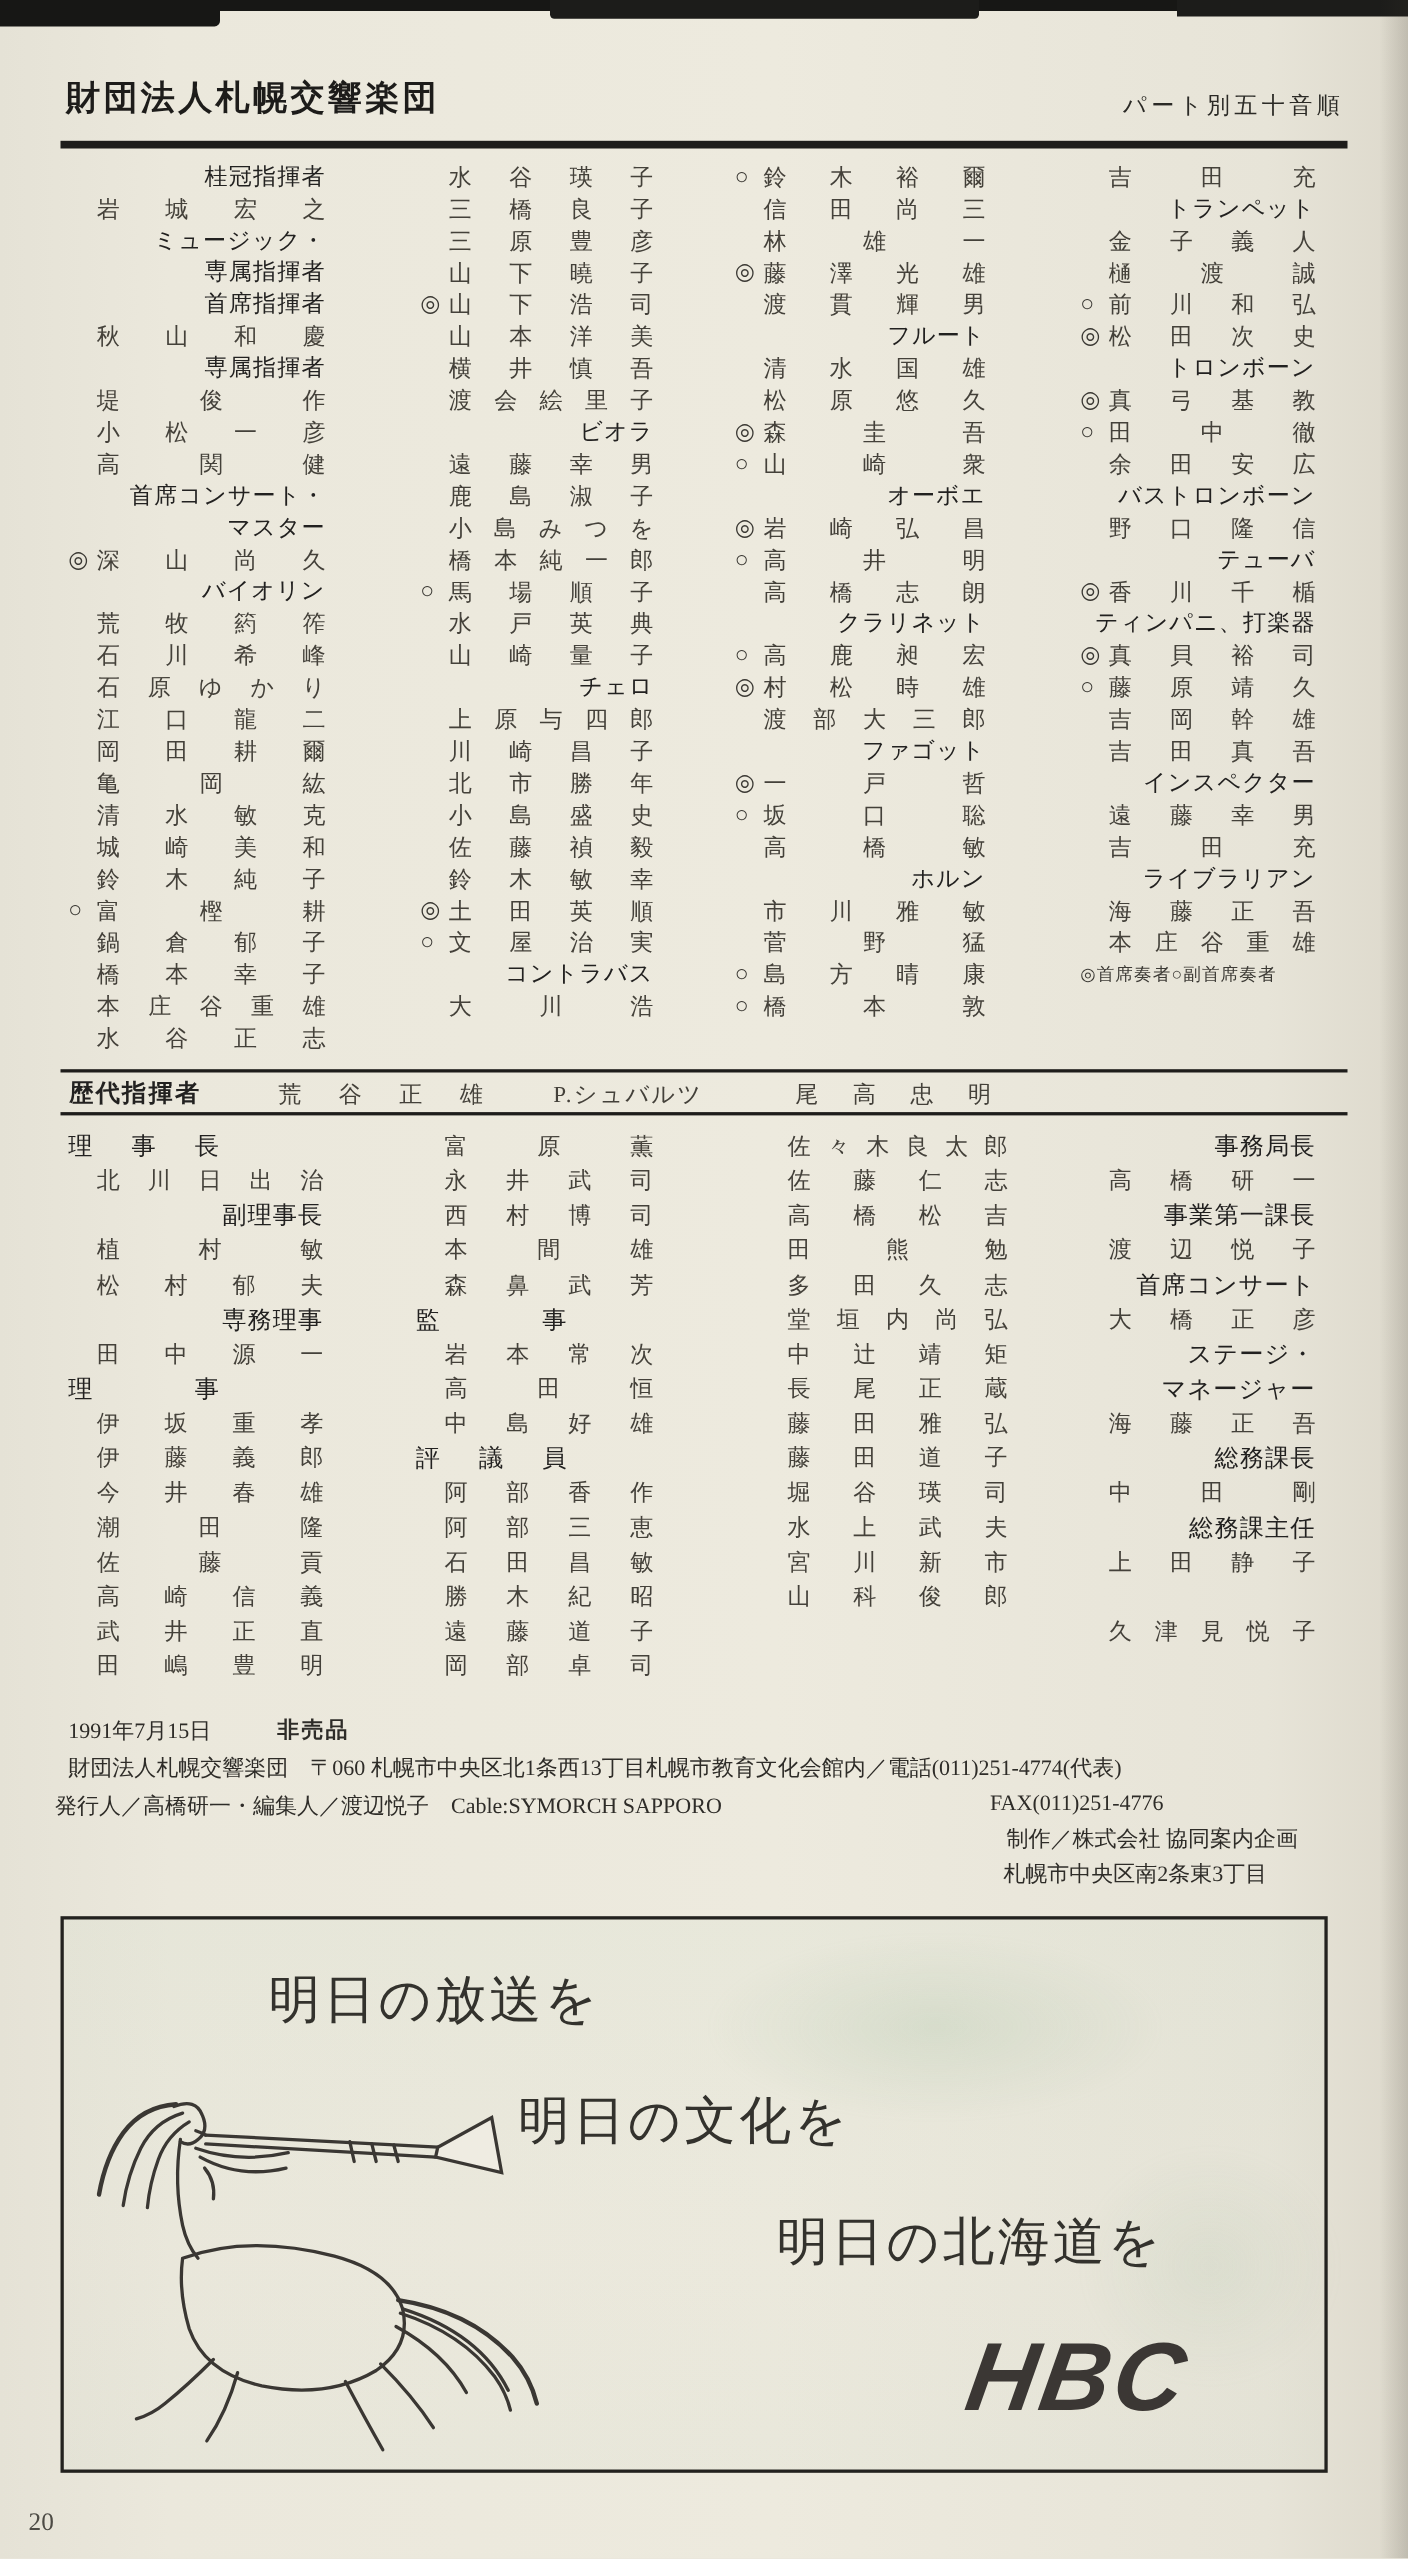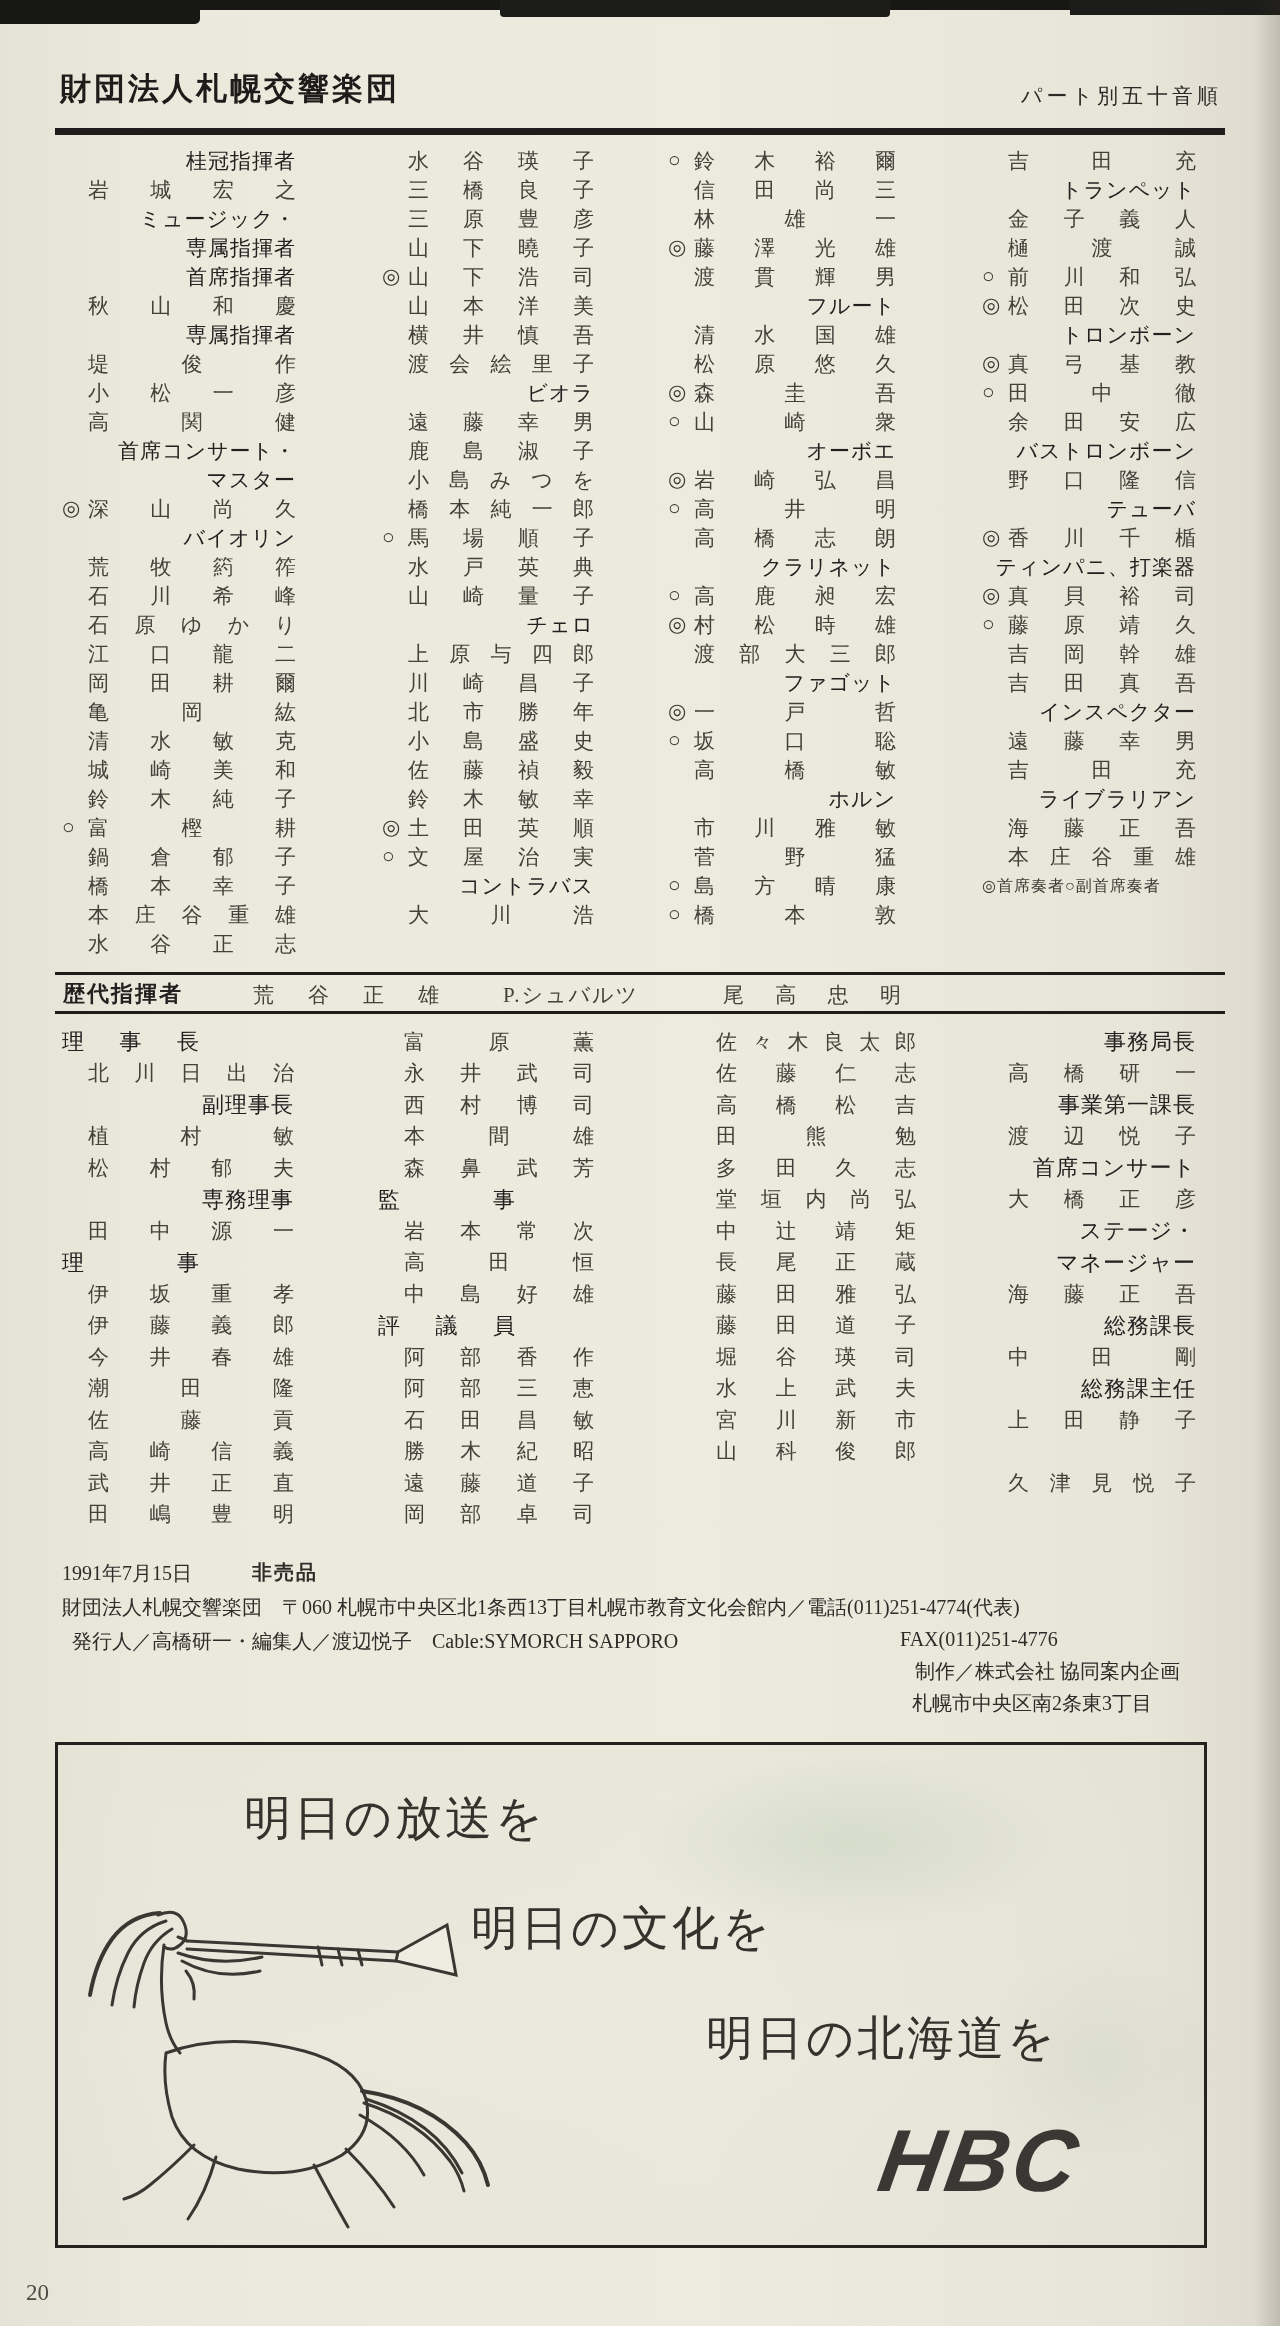--- a/index.html
+++ b/index.html
@@ -58,21 +58,21 @@
   .bcol .name-row{height:31.5px;}
   .bcol .sec-h{height:31.5px;line-height:31.5px;font-size:22px;}
   .bcol .sec-h.cont{padding-left:46px;}
   .spread-head{display:flex;justify-content:space-between;width:138px;}
 
   
   .colo{position:absolute;font-size:20px;color:#2e2c28;white-space:nowrap;}
   .f-date{left:62px;top:1560px;}
   .f-nfs{left:252px;top:1559px;font-family:"Liberation Sans","DejaVu Sans",sans-serif;font-weight:bold;letter-spacing:2px;}
   .f-l2{left:62px;top:1594px;text-align:right;}
-  .f-l3{left:72px;top:1628px;text-align:center;}
+  .f-l3{left:50px;top:1628px;text-align:center;}
   .f-fax{left:900px;top:1628px;}
   .f-prod{left:915px;top:1658px;}
   .f-addr{left:912px;top:1690px;}
 
   
   .ad{position:absolute;left:55px;top:1742px;width:1146px;height:500px;
     border:3px solid #23221f;
     background:linear-gradient(180deg,rgba(205,220,200,.16),rgba(214,220,206,.07) 60%,rgba(205,215,198,.14));}
   .ad-line{position:absolute;font-size:47px;letter-spacing:3px;color:#33322d;white-space:nowrap;}
   .ad-l1{left:186px;top:42px;}

